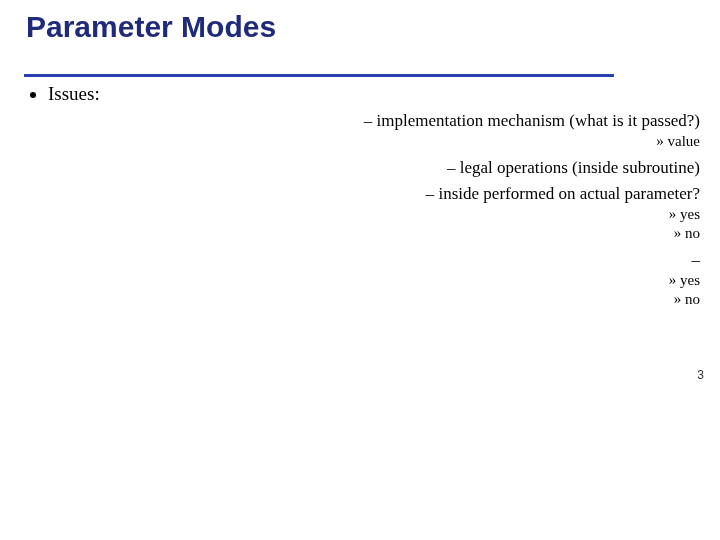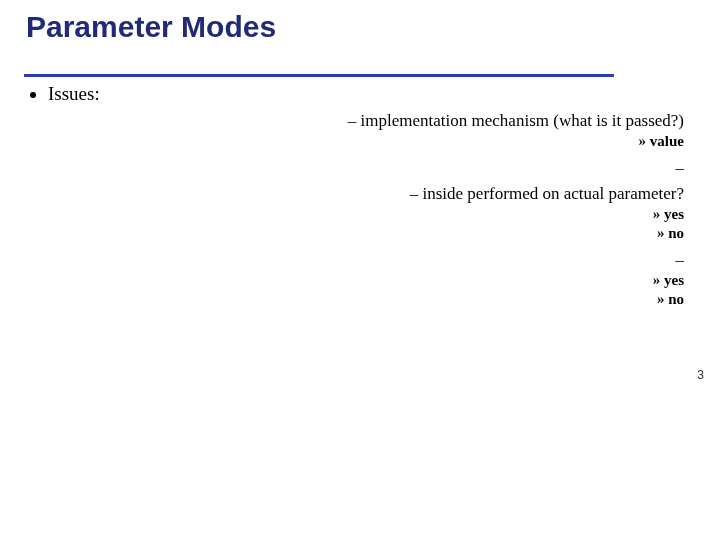--- a/index.html
+++ b/index.html
@@ -7,21 +7,21 @@
     padding: 0;
     width: 720px;
     height: 540px;
     background: #fff;
     font-family: "Times New Roman", Times, serif;
     color: #000;
     position: relative;
     overflow: hidden;
   }
   .slide {
-    padding: 10px 36px 0 24px;
+    padding: 10px 20px 0 24px;
     box-sizing: border-box;
     width: 720px;
     height: 392px;
     position: relative;
     border-radius: 20px;
   }
   .title {
     font-family: Arial, Helvetica, sans-serif;
     font-weight: 700;
     font-size: 30px;
@@ -56,21 +56,20 @@
     margin: 6px 0 0 0;
   }
   ul.l2 > li::before {
     content: "– ";
   }
   ul.l3 {
     list-style: none;
     margin: 2px 0 8px 0;
     padding-left: 38px;
     font-size: 15px;
-    font-weight: bold;
   }
   ul.l3 > li {
     margin: 2px 0;
   }
   ul.l3 > li::before {
     content: "» ";
   }
   .pagenum {
     position: absolute;
     right: 16px;
@@ -90,20 +89,21 @@
     <li>
       <span>Issues:</span>
       <ul class="l2">
         <li>
           <span>implementation mechanism (what is it passed?)</span>
           <ul class="l3">
             <li><span>value</span></li>
           </ul>
         </li>
         <li>
+          <span>legal operations (inside subroutine)</span>
         </li>
         <li>
           <span>inside performed on actual parameter?</span>
           <ul class="l3">
             <li><span>yes</span></li>
             <li><span>no</span></li>
           </ul>
         </li>
         <li>
           <ul class="l3">

